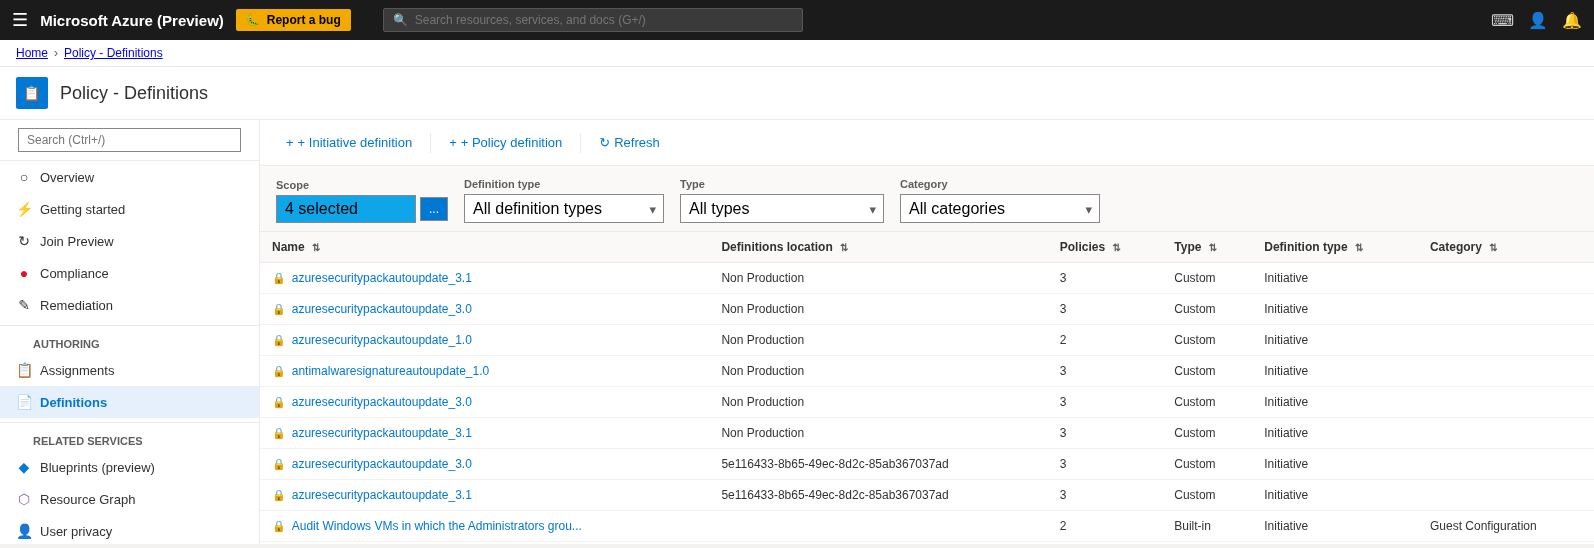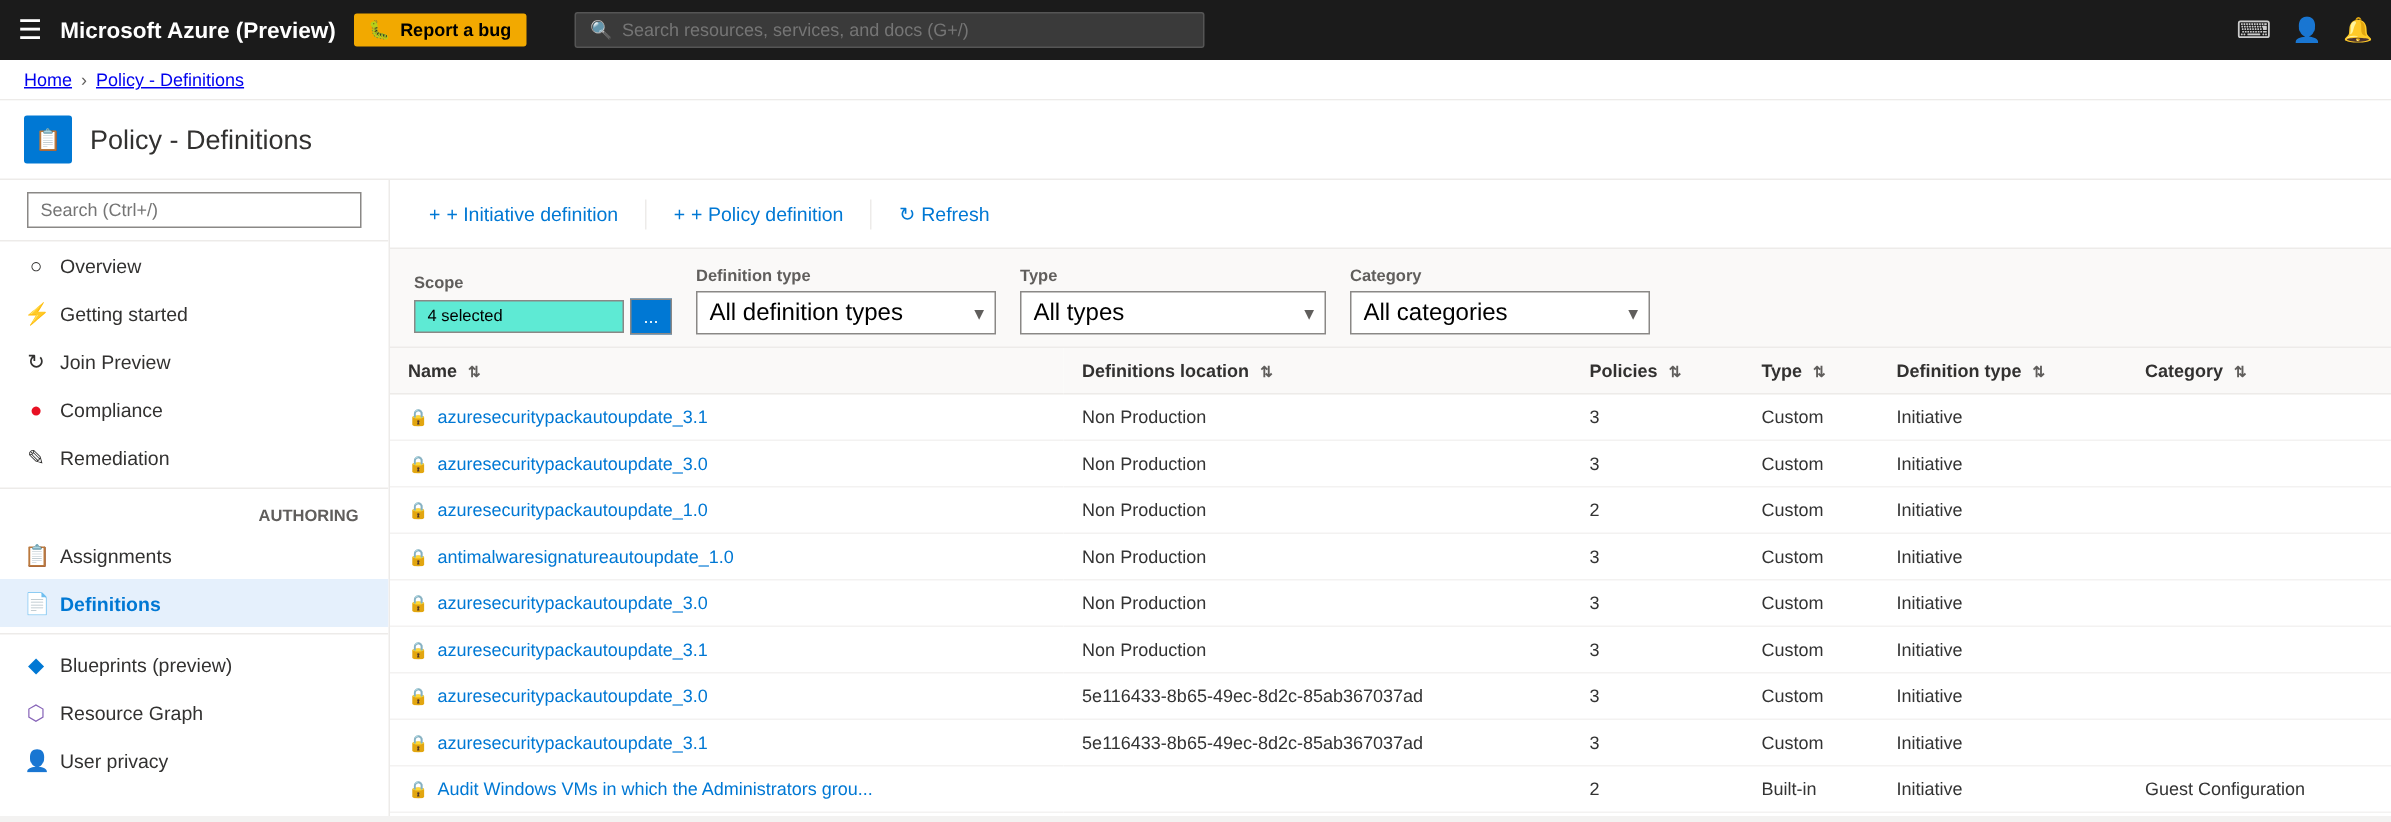--- a/index.html
+++ b/index.html
@@ -74,23 +74,23 @@
       font-size: 12px; outline: none;
     }
     .sidebar-item {
       display: flex; align-items: center; gap: 8px;
       padding: 8px 16px; cursor: pointer; color: #323130;
       font-size: 13px;
     }
     .sidebar-item.active { background: #e5f0fc; color: #0078d4; font-weight: 600; }
     .sidebar-item-icon { font-size: 14px; width: 16px; text-align: center; }
     .sidebar-section-title {
-      padding: 8px 20px 4px;
+      padding: 8px 33px 4px;
       font-size: 11px; font-weight: 600;
-      color: #605e5c; text-transform: uppercase; text-align: right;
+      color: #605e5c; text-transform: uppercase;
     }
     .sidebar-divider { border: none; border-top: 1px solid #edebe9; margin: 4px 0; }
 
     
     .main-content {
       flex: 1; overflow-y: auto;
       background: #fff; padding: 0;
     }
 
     
@@ -109,22 +109,22 @@
     .filters {
       display: flex; align-items: flex-end; gap: 16px;
       padding: 12px 16px 8px; background: #faf9f8;
       border-bottom: 1px solid #edebe9;
     }
     .filter-group { display: flex; flex-direction: column; gap: 4px; }
     .filter-label { font-size: 11px; color: #605e5c; font-weight: 600; }
     .filter-input-row { display: flex; align-items: center; gap: 4px; }
     .filter-input {
       width: 160px; padding: 4px 8px;
-      border: 1px solid #8a8886; font-size: 11px;
-      background: #5eead4; outline: none;
+      border: 1px solid #8a8886; font-size: 16px;
+      background: #0ea5e9; outline: none;
     }
     .filter-dots-btn {
       padding: 4px 8px; border: 1px solid #8a8886;
       background: #0078d4; color: #fff; cursor: pointer; font-size: 12px;
     }
     .filter-select {
       padding: 5px 28px 5px 8px; border: 1px solid #8a8886;
       font-size: 16px; background: #fff; cursor: pointer;
       appearance: none; outline: none; position: relative;
     }
@@ -216,20 +216,21 @@
     <div class="sidebar-item">
       <span class="sidebar-item-icon">📋</span>
       <span>Assignments</span>
     </div>
     <div class="sidebar-item active">
       <span class="sidebar-item-icon">📄</span>
       <span>Definitions</span>
     </div>
 
     <hr class="sidebar-divider">
+    <div class="sidebar-section-title">Related Services</div>
 
     <div class="sidebar-item">
       <span class="sidebar-item-icon" style="color:#0078d4;">◆</span>
       <span>Blueprints (preview)</span>
     </div>
     <div class="sidebar-item">
       <span class="sidebar-item-icon" style="color:#8764b8;">⬡</span>
       <span>Resource Graph</span>
     </div>
     <div class="sidebar-item">

